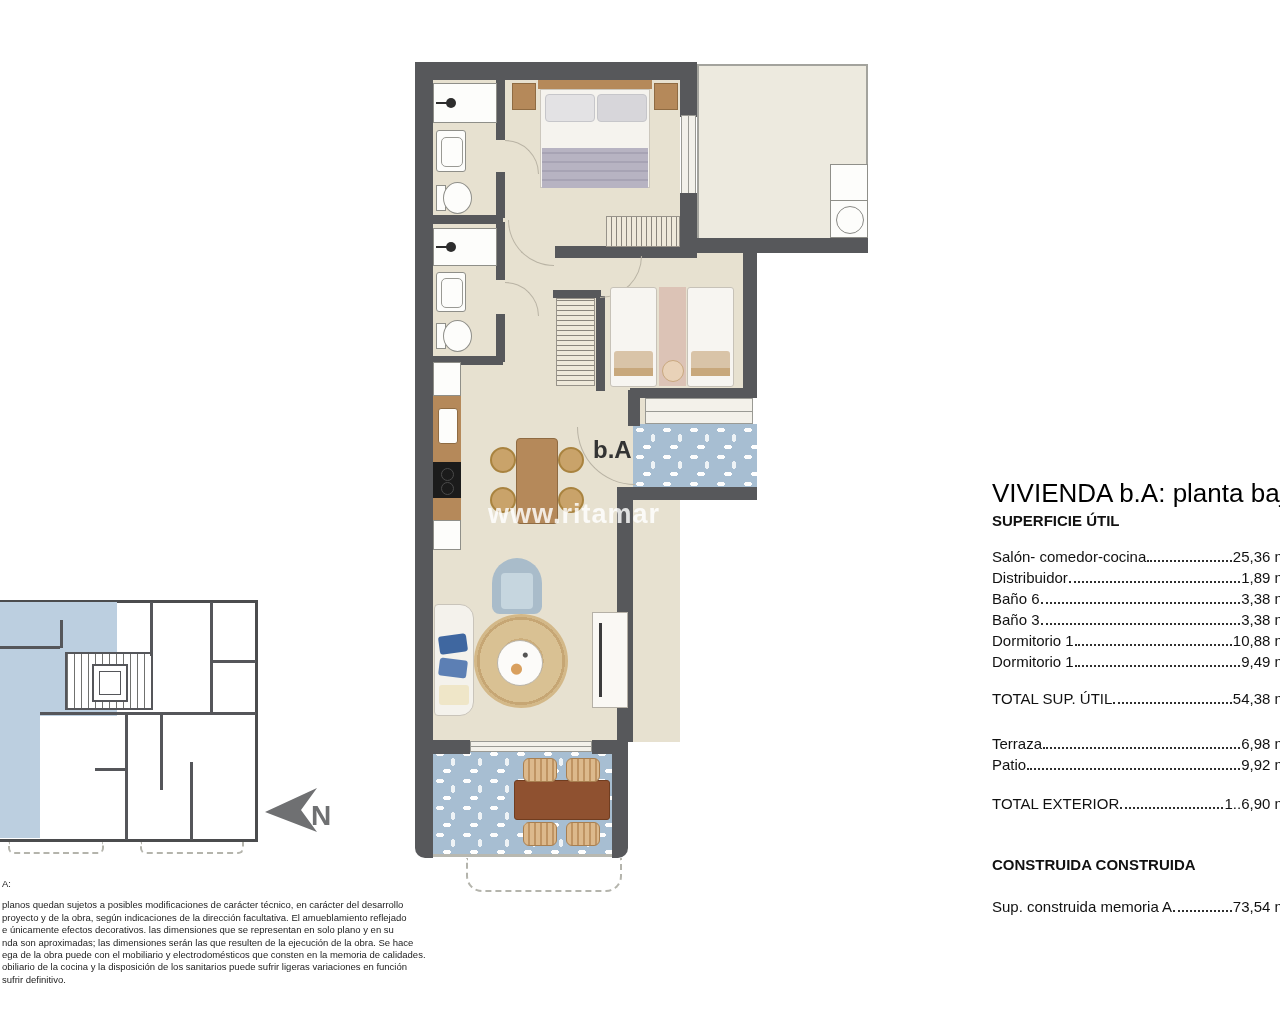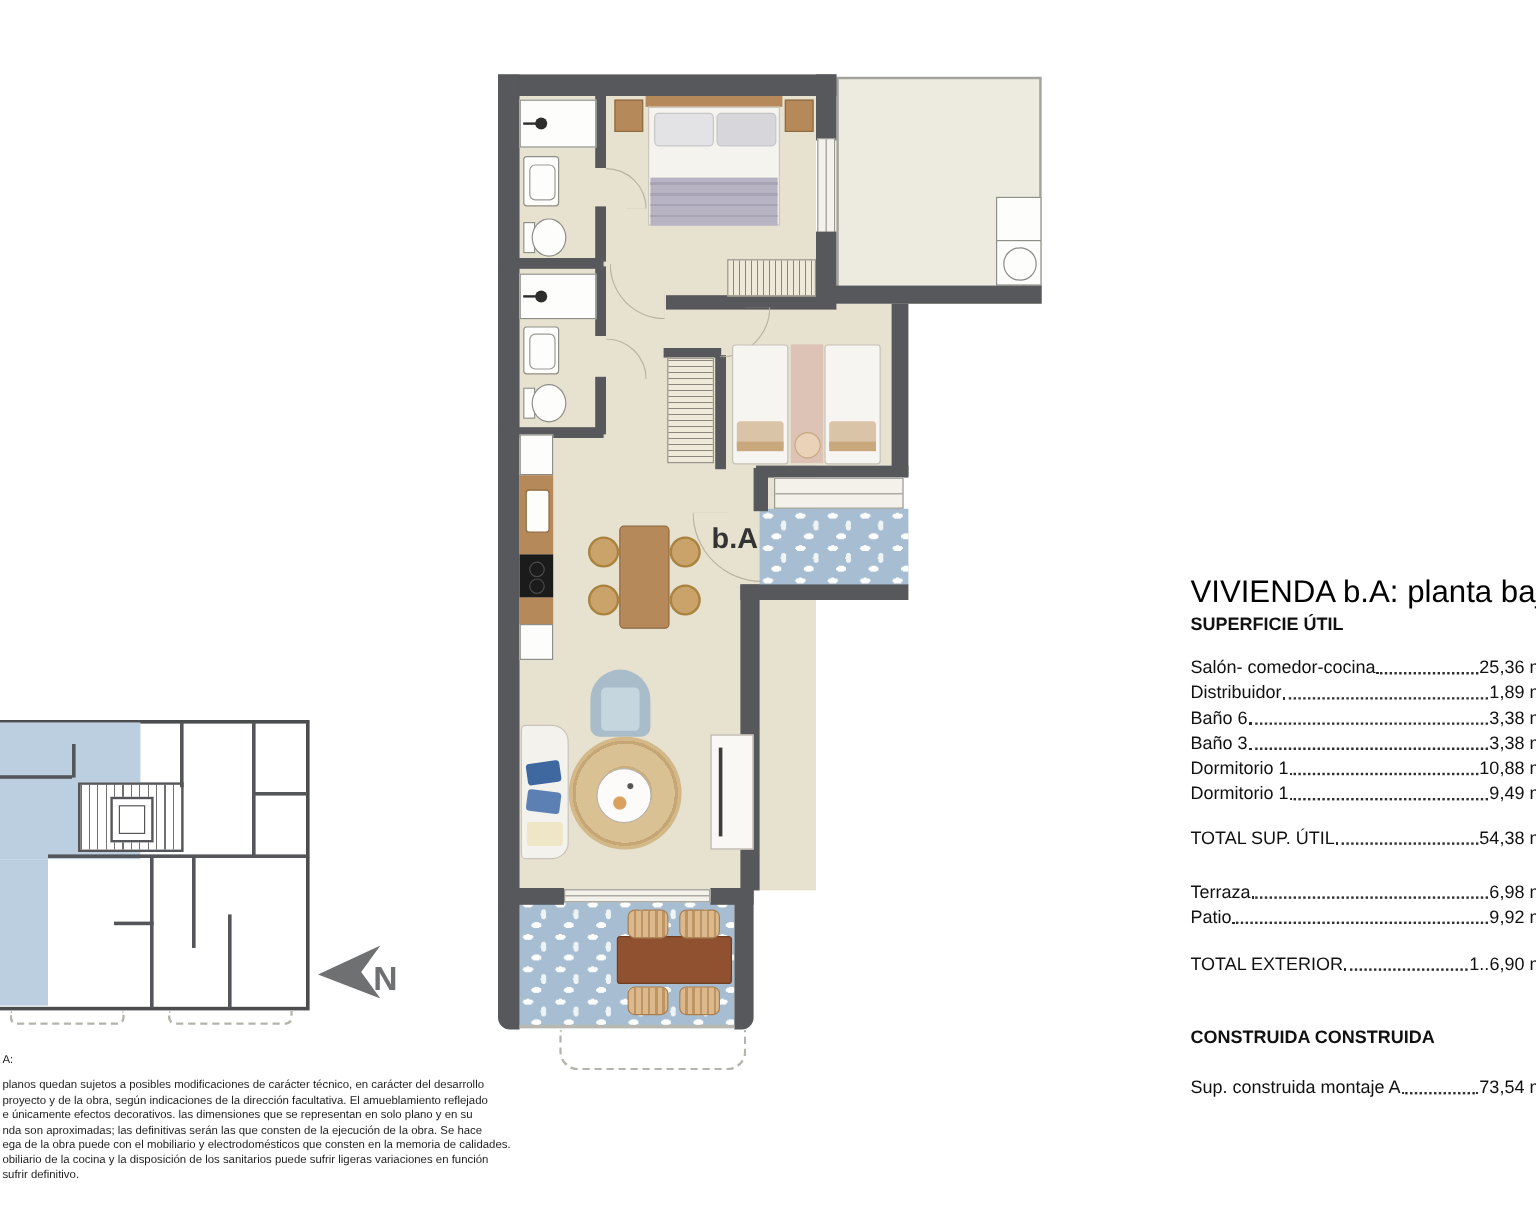--- a/index.html
+++ b/index.html
@@ -184,20 +184,21 @@
       <div class="abs" style="left:6px;top:10px;width:3px;height:74px;background:#3c3c3c;"></div>
     </div>
 
     <div class="abs" style="left:514px;top:780px;width:96px;height:40px;background:#8f5130;border:1px solid #703d20;box-sizing:border-box;border-radius:3px;"></div>
     <div class="tchair" style="left:523px;top:758px;"></div>
     <div class="tchair" style="left:566px;top:758px;"></div>
     <div class="tchair" style="left:523px;top:822px;"></div>
     <div class="tchair" style="left:566px;top:822px;"></div>
 
     <div class="ba-label">b.A</div>
+    <div class="wm">www.ritamar</div>
   </div>
 
   <div class="abs" style="left:0;top:0;width:400px;height:1024px;">
     <div class="abs" style="left:-22px;top:600px;width:280px;height:242px;border:3px solid #4b4c4e;box-sizing:border-box;background:#ffffff;"></div>
     <div class="kp-blue" style="left:0;top:602px;width:117px;height:114px;"></div>
     <div class="kp-blue" style="left:0;top:716px;width:40px;height:122px;"></div>
 
     <div class="abs stairs" style="left:65px;top:652px;width:88px;height:58px;border:2px solid #55565a;box-sizing:border-box;background-color:#fff;"></div>
     <div class="abs" style="left:92px;top:664px;width:36px;height:38px;background:#fff;border:2px solid #55565a;box-sizing:border-box;">
       <div class="abs" style="left:5px;top:5px;width:20px;height:22px;border:1.5px solid #55565a;"></div>
@@ -276,30 +277,30 @@
 
     <div class="prow" style="top:795px;">
       <span>TOTAL EXTERIOR</span>
         <span class="leader"></span>
         <span class="val">1..6,90 m²</span>
     </div>
 
     <div class="hdr" style="top:856px;">CONSTRUIDA CONSTRUIDA</div>
 
     <div class="prow" style="top:898px;">
-      <span>Sup. construida montaje A</span>
+      <span>Sup. construida memoria A</span>
         <span class="leader"></span>
         <span class="val">73,54 m²</span>
     </div>
   </div>
 
   <div class="disc">
     <div class="first">A:</div>
     <div>planos quedan sujetos a posibles modificaciones de carácter técnico, en carácter del desarrollo</div>
     <div>proyecto y de la obra, según indicaciones de la dirección facultativa. El amueblamiento reflejado</div>
     <div>e únicamente efectos decorativos. las dimensiones que se representan en solo plano y en su</div>
-    <div>nda son aproximadas; las definitivas serán las que consten de la ejecución de la obra. Se hace</div>
+    <div>nda son aproximadas; las dimensiones serán las que resulten de la ejecución de la obra. Se hace</div>
     <div>ega de la obra puede con el mobiliario y electrodomésticos que consten en la memoria de calidades.</div>
     <div>obiliario de la cocina y la disposición de los sanitarios puede sufrir ligeras variaciones en función</div>
     <div>sufrir definitivo.</div>
   </div>
 
 </div>
 
 </body></html>

